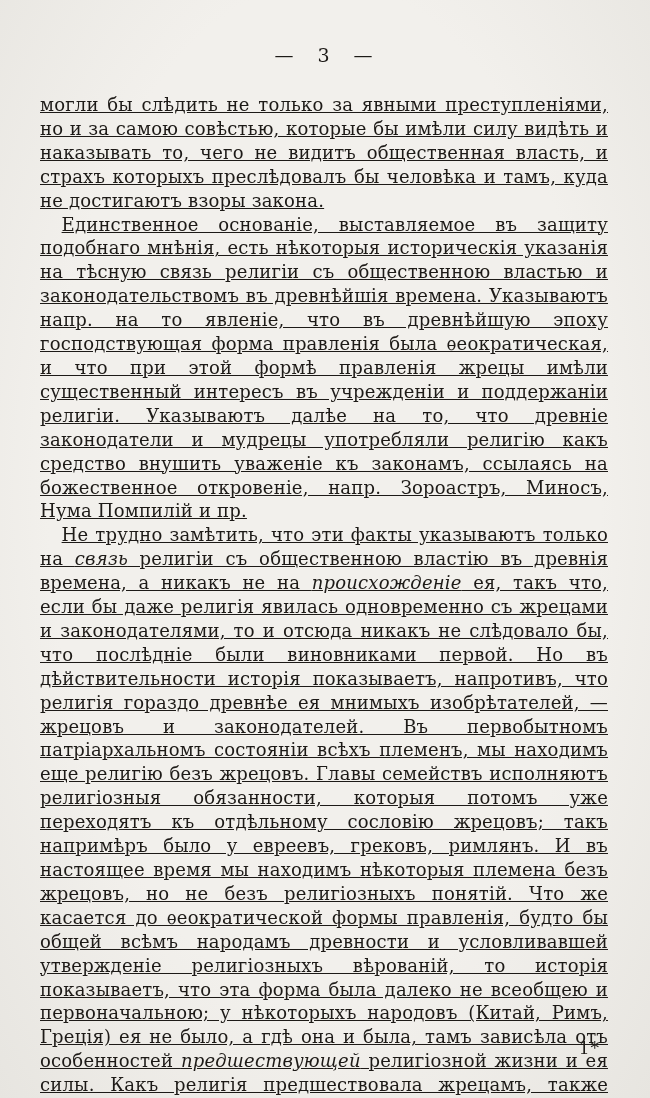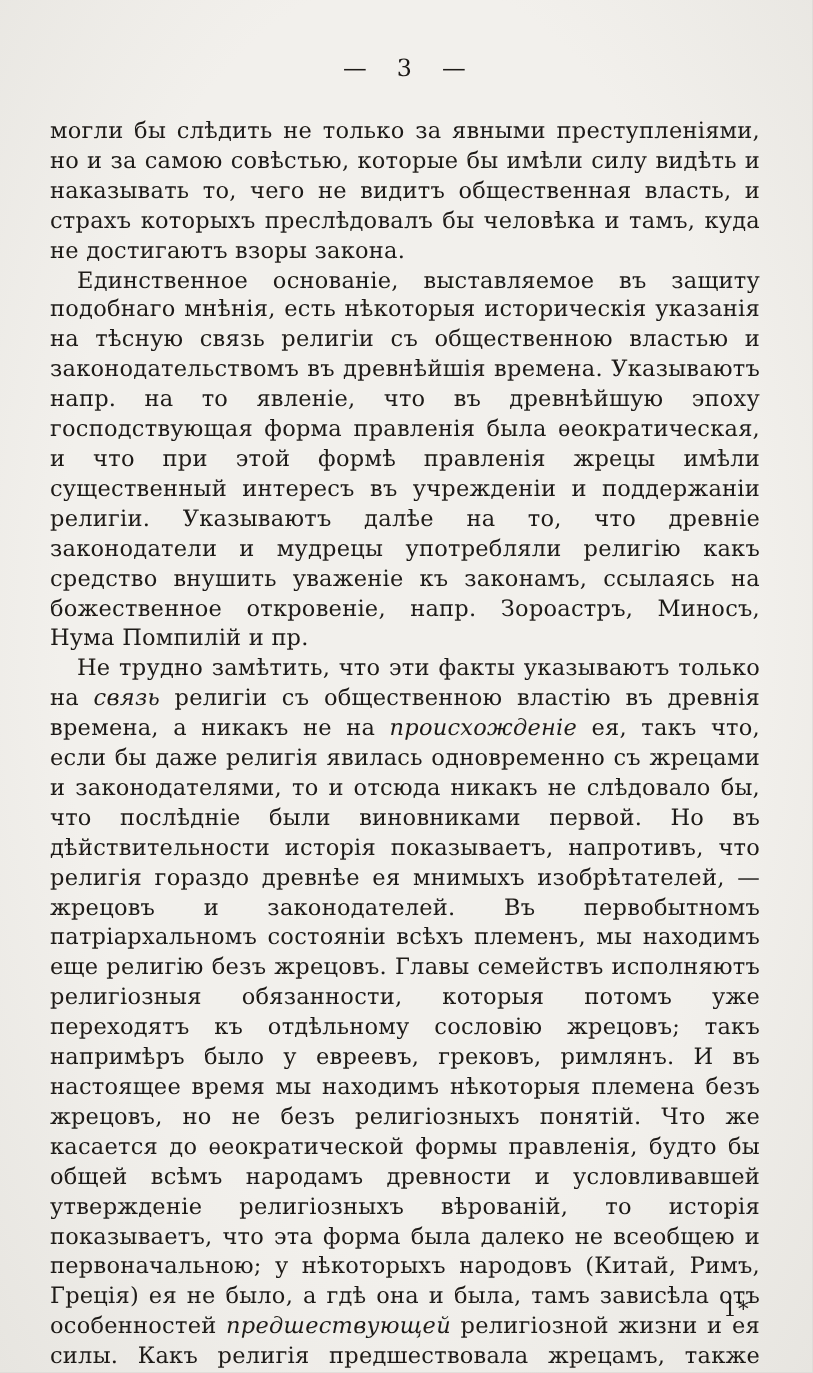--- a/index.html
+++ b/index.html
@@ -32,20 +32,21 @@
   .text-block {
     font-size: 18px;
     line-height: 23.9px;
     text-align: justify;
     letter-spacing: 0.2px;
   }
   p.para {
     margin: 0;
     padding: 0;
     text-indent: 1.2em;
+    text-decoration: underline;
   }
   p.para.no-indent {
     text-indent: 0;
   }
   .run.italic {
     font-style: italic;
   }
   .signature-mark {
     position: absolute;
     right: 50px;

